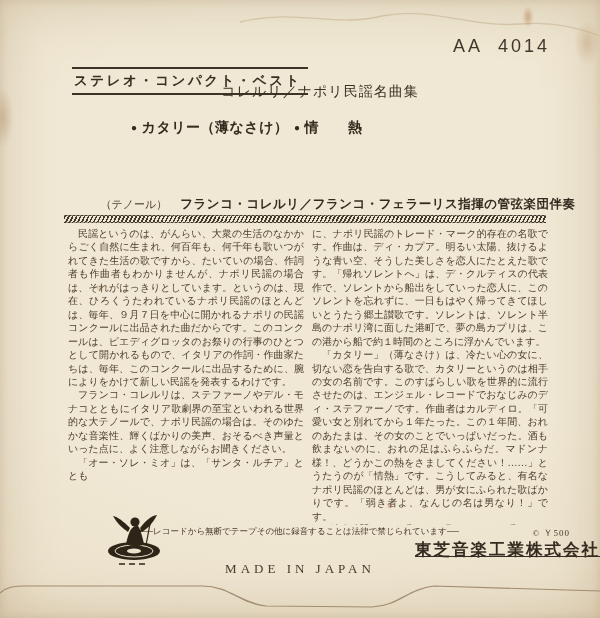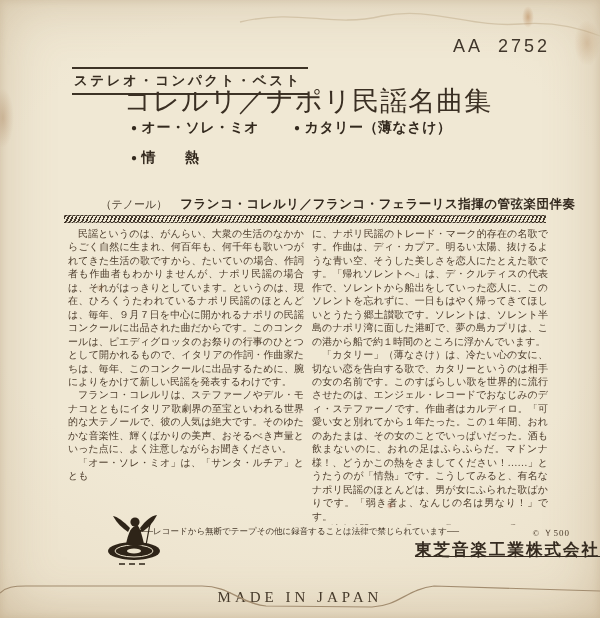--- a/index.html
+++ b/index.html
@@ -12,21 +12,21 @@
     color:#463729;
   }
   .abs{position:absolute;}
 
   
   .catalog{top:36px;right:50px;font-family:"Liberation Sans","DejaVu Sans",sans-serif;
     font-size:18px;letter-spacing:3px;color:#40362b;white-space:pre;}
   .series{left:72px;top:55px;font-family:"Liberation Sans","DejaVu Sans",sans-serif;
     font-weight:bold;font-size:13.5px;letter-spacing:2.5px;color:#382e22;
     border-top:2px solid #3d3326;border-bottom:2px solid #3d3326;padding:3px 6px 3px 2px;margin-top:12px;}
-  .album-title{left:78px;top:83px;width:460px;text-align:center;font-size:27px;
+  .album-title{left:90px;top:83px;width:460px;text-align:center;font-size:14px;
     letter-spacing:1px;color:#3a2f23;font-weight:500;}
   .tracks{left:131px;top:119px;display:grid;grid-template-columns:163px auto;row-gap:12px;
     font-family:"Liberation Sans","DejaVu Sans",sans-serif;font-weight:bold;font-size:14px;
     letter-spacing:.5px;color:#33291e;}
   .track{white-space:pre;}
   .track .blt{font-size:10px;vertical-align:1px;margin-right:4px;}
   .artist{left:88px;top:181px;font-size:12.5px;color:#33291e;white-space:pre;}
   .artist .pfx{font-size:11px;font-weight:normal;letter-spacing:0;color:#4a3e2f;
     font-family:Liberation Sans, sans-serif;}
   .artist .main{font-family:"Liberation Sans","DejaVu Sans",sans-serif;font-weight:bold;letter-spacing:.5px;}
@@ -42,59 +42,58 @@
   .col p{margin:0;text-indent:1em;}
   .col p.cont{text-indent:0;}
   .times{margin-top:2px;font-size:9.5px;white-space:pre;text-align:left;text-indent:0;}
   .price{top:527px;right:30px;font-size:9px;letter-spacing:1px;color:#4c3c2c;}
 
   
   .warning{left:0;right:0;top:526px;text-align:center;font-size:8.5px;color:#433628;letter-spacing:0;}
   .company{left:16px;right:0;top:539px;text-align:right;
     font-family:"Liberation Sans","DejaVu Sans",sans-serif;font-weight:bold;
     font-size:16.5px;letter-spacing:2px;color:#352b20;text-decoration:underline;}
-  .madein{left:0;right:0;top:561px;text-align:center;font-size:15px;letter-spacing:4px;color:#463a2b;margin-top:28px;}
+  .madein{left:0;right:0;top:561px;text-align:center;font-size:13px;letter-spacing:4px;color:#463a2b;}
   .logo{left:103px;top:511px;}
 
   
   .stain{border-radius:50%;pointer-events:none;}
   .stain.s1{top:6px;left:522px;width:12px;height:22px;background:radial-gradient(rgba(170,110,55,.45),rgba(170,110,55,0) 70%);}
   .stain.s2{top:20px;right:0;width:26px;height:46px;background:radial-gradient(rgba(160,105,50,.25),rgba(160,105,50,0) 70%);}
   .stain.s3{top:88px;left:-8px;width:22px;height:60px;background:radial-gradient(rgba(150,100,55,.28),rgba(150,100,55,0) 70%);}
   .stain.s4{top:503px;left:387px;width:6px;height:6px;background:radial-gradient(rgba(150,60,40,.5),rgba(150,60,40,0) 75%);}
   .stain.s5{top:284px;left:96px;width:8px;height:8px;background:radial-gradient(rgba(160,100,50,.3),rgba(160,100,50,0) 75%);}
   svg.lines{left:0;top:0;pointer-events:none;}
 </style>
 </head>
 <body>
 
 <div id="sleeve">
 
-  <div class="abs catalog">AA  2752</div>
+  <div class="abs catalog">AA  4014</div>
 
   <div class="abs series">ステレオ・コンパクト・ベスト</div>
 
   <div class="abs album-title">コレルリ／ナポリ民謡名曲集</div>
 
   <div class="abs tracks">
-    <div class="track"><span class="blt">●</span><span>オー・ソレ・ミオ</span></div>
     <div class="track"><span class="blt">●</span><span>カタリー（薄なさけ）</span></div>
     <div class="track"><span class="blt">●</span><span>情　　熱</span></div>
   </div>
 
   <div class="abs artist">
     <span class="pfx">（テノール）</span><span class="main">　フランコ・コレルリ／フランコ・フェラーリス指揮の管弦楽団伴奏</span>
   </div>
 
   <div class="abs divider"></div>
 
   <div class="abs notes">
     <div class="col">
         <p>民謡というのは、がんらい、大衆の生活のなかからごく自然に生まれ、何百年も、何千年も歌いつがれてきた生活の歌ですから、たいていの場合、作詞者も作曲者もわかりませんが、ナポリ民謡の場合は、それがはっきりとしています。というのは、現在、ひろくうたわれているナポリ民謡のほとんどは、毎年、９月７日を中心に開かれるナポリの民謡コンクールに出品された曲だからです。このコンクールは、ピエディグロッタのお祭りの行事のひとつとして開かれるもので、イタリアの作詞・作曲家たちは、毎年、このコンクールに出品するために、腕によりをかけて新しい民謡を発表するわけです。</p>
-        <p>フランコ・コレルリは、ステファーノやデル・モナコとともにイタリア歌劇界の至宝といわれる世界的な大テノールで、彼の人気は絶大です。そのゆたかな音楽性、輝くばかりの美声、おそるべき声量といった点に、よく注意しながらお聞きください。</p>
+        <p>フランコ・コレルリは、ステファーノやデル・モナコとともにイタリア歌劇界の至宝といわれる世界的な大テノールで、ナポリ民謡の場合は。そのゆたかな音楽性、輝くばかりの美声、おそるべき声量といった点に、よく注意しながらお聞きください。</p>
         <p>「オー・ソレ・ミオ」は、「サンタ・ルチア」ととも</p>
       </div>
     <div class="col">
       <p class="cont">に、ナポリ民謡のトレード・マーク的存在の名歌です。作曲は、ディ・カプア。明るい太陽、抜けるような青い空、そうした美しさを恋人にたとえた歌です。「帰れソレントへ」は、デ・クルティスの代表作で、ソレントから船出をしていった恋人に、このソレントを忘れずに、一日もはやく帰ってきてほしいとうたう郷土讃歌です。ソレントは、ソレント半島のナポリ湾に面した港町で、夢の島カプリは、この港から船で約１時間のところに浮かんでいます。</p>
       <span><p>「カタリー」（薄なさけ）は、冷たい心の女に、切ない恋を告白する歌で、カタリーというのは相手の女の名前です。このすばらしい歌を世界的に流行させたのは、エンジェル・レコードでおなじみのディ・ステファーノです。作曲者はカルディロ。「可愛い女と別れてから１年たった。この１年間、おれのあたまは、その女のことでいっぱいだった。酒も飲まないのに、おれの足はふらふらだ。マドンナ様！、どうかこの熱をさましてください！……」とうたうのが「情熱」です。こうしてみると、有名なナポリ民謡のほとんどは、男が女にふられた歌ばかりです。「弱き者よ、なんじの名は男なり！」です。</p></span>
       <p class="times">（演奏時間）　A）①3′17″　②3′41″　　B）①3′26″　②4′03″</p>
       
     </div>
   </div>
 

